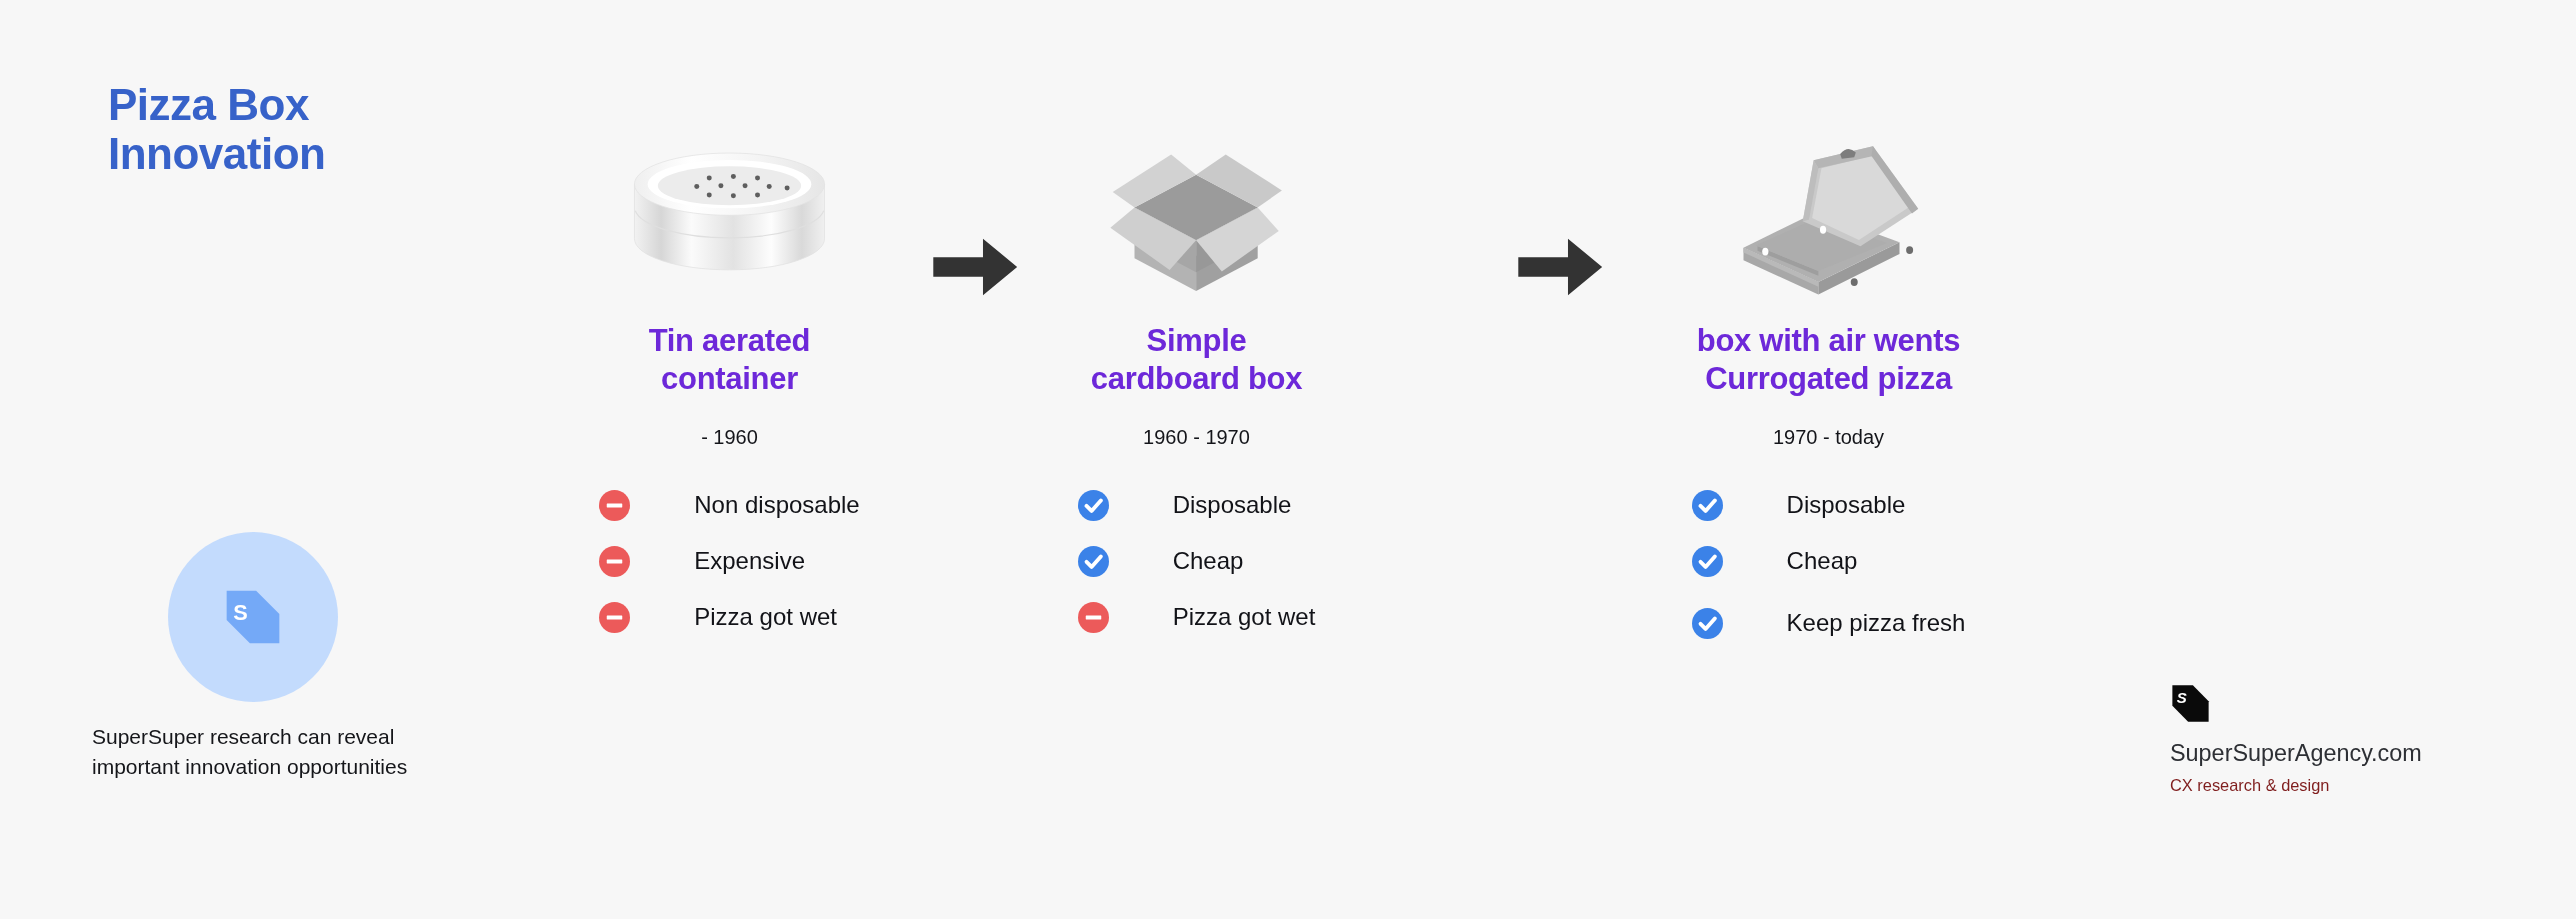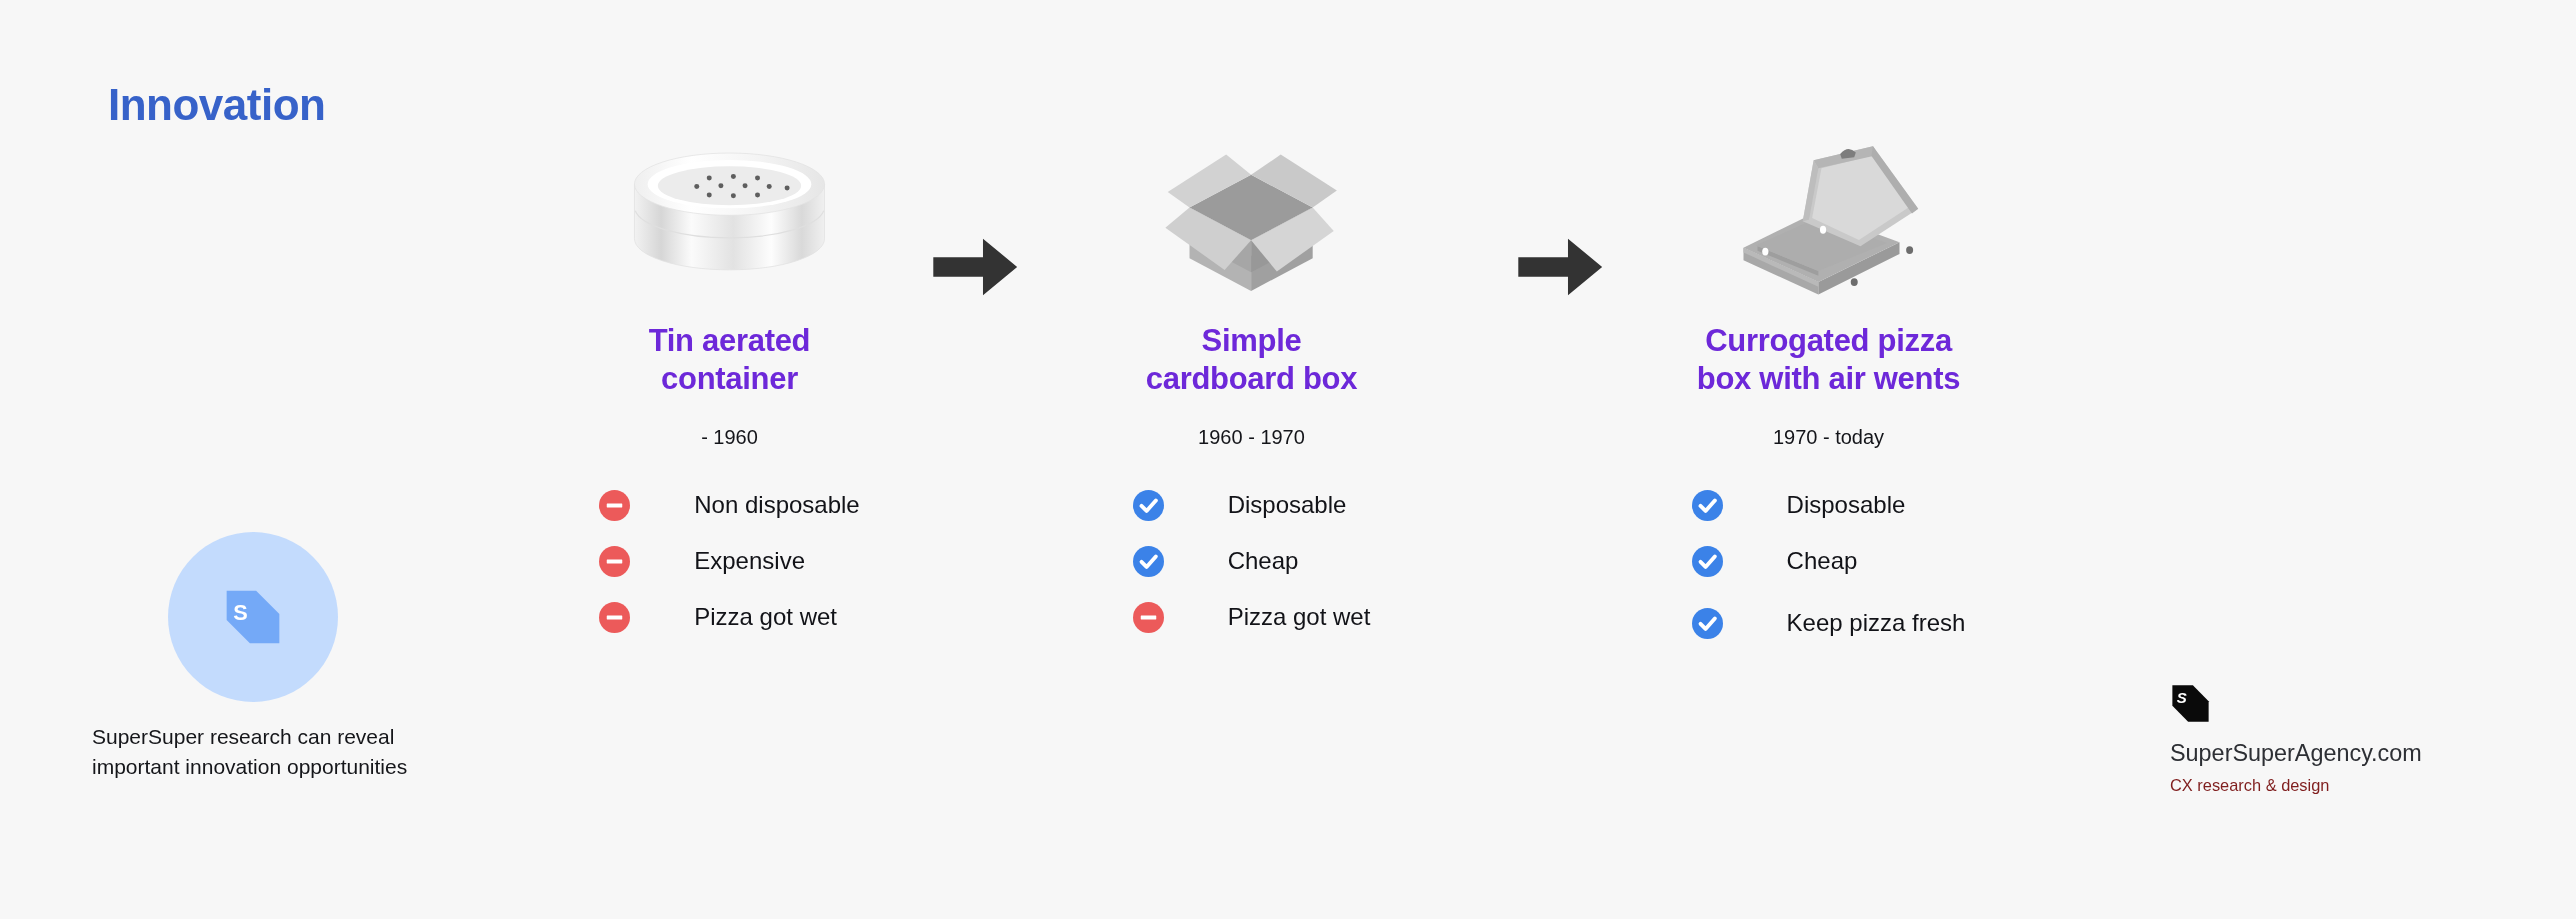--- a/index.html
+++ b/index.html
@@ -71,21 +71,21 @@
   }
 
   
   .column {
     position: absolute;
     top: 117px;
     width: 437px;
     text-align: center;
   }
   .col-1 { left: 511px; }
-  .col-2 { left: 1033px; }
+  .col-2 { left: 978px; }
   .col-3 { left: 1610px; }
 
   .illus {
     height: 191px;
     display: flex;
     align-items: center;
     justify-content: center;
   }
   .illus svg { display: block; }
 
@@ -173,20 +173,21 @@
     font-weight: 400;
     color: #7f1d1d;
   }
 </style>
 </head>
 <body>
 
 <div class="canvas">
 
   <div class="title-block">
+    <div class="title-line">Pizza Box</div>
     <div class="title-line">Innovation</div>
   </div>
 
   <div class="logo-circle">
     <div class="logo-tag-wrap">
       <svg width="62" height="62" viewBox="0 0 80 80" aria-hidden="true">
         <path d="M6 6 H44 L74 36 V74 H36 L6 44 Z" fill="#74a9f7"></path>
         <text x="24" y="36" font-family="Liberation Sans, sans-serif" font-size="28" font-weight="700" fill="#ffffff" text-anchor="middle" dominant-baseline="middle">S</text>
       </svg>
     </div>
@@ -369,22 +370,22 @@
         <g>
           <ellipse cx="44" cy="157" rx="4" ry="5" fill="#ffffff"></ellipse>
           <ellipse cx="118" cy="129" rx="4" ry="5" fill="#ffffff"></ellipse>
           <ellipse cx="158" cy="196" rx="4.5" ry="5" fill="#6d6d6d"></ellipse>
           <ellipse cx="229" cy="155" rx="4.5" ry="5" fill="#6d6d6d"></ellipse>
         </g>
       </svg>
     </div>
 
     <div class="col-title">
+      <div>box with air wents</div>
       <div>Currogated pizza</div>
-      <div>box with air wents</div>
     </div>
 
     <div class="col-period">1970 - today</div>
 
     <div class="features">
       <div class="feature-row">
         <span class="badge pos">
           <svg width="31" height="31" viewBox="0 0 40 40" aria-hidden="true">
             <path d="M11 20.5 L17.5 27 L29.5 13.5" fill="none" stroke="#ffffff" stroke-width="5" stroke-linecap="round" stroke-linejoin="round"></path>
           </svg>

